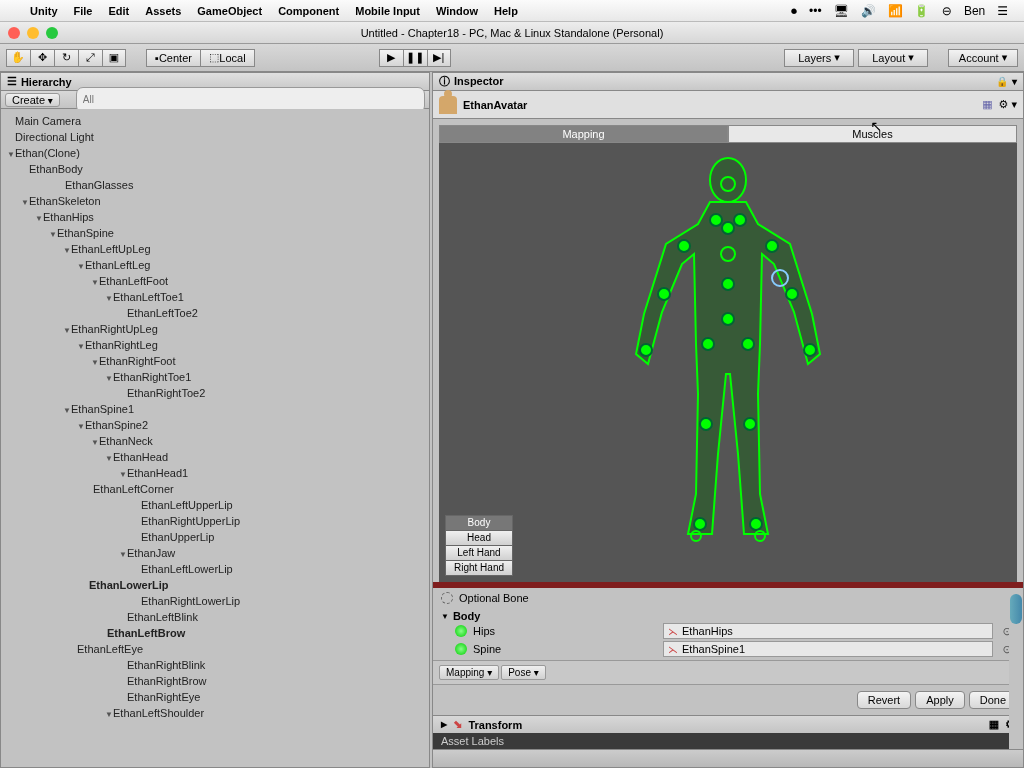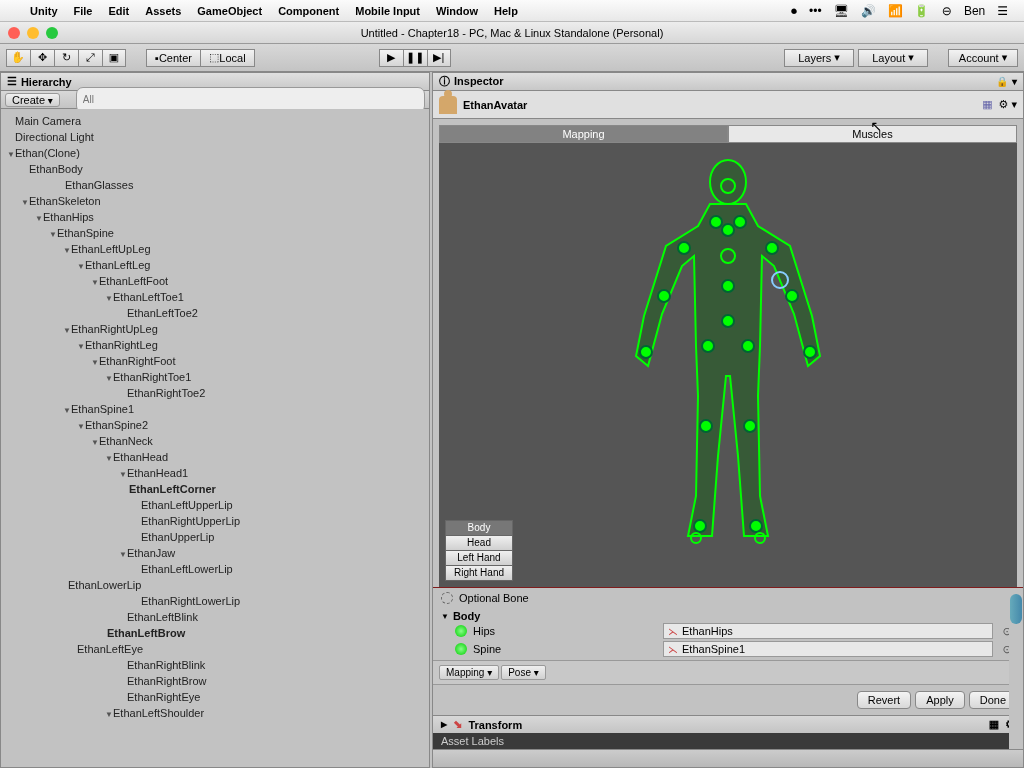--- a/index.html
+++ b/index.html
@@ -54,21 +54,21 @@
 
 .body-view { flex: 1; background: #555; position: relative; margin: 0 6px; overflow: hidden; }
 .humanoid { position: absolute; left: 50%; top: 48%; transform: translate(-50%, -50%); }
 .outline { stroke: #0f0; stroke-width: 2; fill: rgba(0,100,0,0.35); }
 .bone-dot { fill: #0f0; stroke: #063; stroke-width: 2; }
 .bone-ring { fill: none; stroke: #0f0; stroke-width: 2; }
 .view-btns { position: absolute; left: 6px; bottom: 6px; display: flex; flex-direction: column; }
 .view-btn { width: 68px; height: 16px; background: linear-gradient(#f0f0f0,#d0d0d0); border: 1px solid #666; text-align: center; font-size: 10px; line-height: 14px; cursor: pointer; margin-top: -1px; }
 .view-btn.active { background: #777; color: #fff; }
 
-.lower { background: #c2c2c2; border-top: 1px solid #7f1d1d; }
+.lower { background: #c2c2c2; border-top: 6px solid #7f1d1d; }
 .opt-bone { padding: 4px 8px; display: flex; align-items: center; gap: 6px; }
 .dashed-circle { width: 12px; height: 12px; border: 1.5px dashed #666; border-radius: 50%; }
 .body-section { padding: 2px 8px; }
 .body-section .hdr { display: flex; align-items: center; gap: 4px; font-weight: bold; }
 .bone-row { display: flex; align-items: center; padding: 1px 0 1px 14px; gap: 6px; }
 .green-dot { width: 12px; height: 12px; background: radial-gradient(#8f8,#0c0); border-radius: 50%; }
 .bone-field { flex: 1; max-width: 330px; height: 16px; background: #e8e8e8; border: 1px solid #999; padding: 0 4px; display: flex; align-items: center; gap: 4px; margin-left: auto; }
 .bone-field .jicon { color: #c44; font-size: 10px; }
 .target-btn { width: 16px; text-align: center; color: #555; cursor: pointer; }
 .dropdown-row { display: flex; gap: 2px; padding: 4px 6px; border-top: 1px solid #999; border-bottom: 1px solid #999; background: #c8c8c8; }
@@ -233,21 +233,21 @@
           <span>EthanNeck</span>
         </div>
         <div class="node" style="padding-left: 104px;">
           <span class="arrow">▼</span>
           <span>EthanHead</span>
         </div>
         <div class="node" style="padding-left: 118px;">
           <span class="arrow">▼</span>
           <span>EthanHead1</span>
         </div>
-        <div class="node" style="padding-left: 120px; font-weight: bold;">
+        <div class="node" style="padding-left: 84px;">
           <span class="arrow"></span>
           <span>EthanLeftCorner</span>
         </div>
         <div class="node" style="padding-left: 132px;">
           <span class="arrow"></span>
           <span>EthanLeftUpperLip</span>
         </div>
         <div class="node" style="padding-left: 132px;">
           <span class="arrow"></span>
           <span>EthanRightUpperLip</span>
@@ -257,21 +257,21 @@
           <span>EthanUpperLip</span>
         </div>
         <div class="node" style="padding-left: 118px;">
           <span class="arrow">▼</span>
           <span>EthanJaw</span>
         </div>
         <div class="node" style="padding-left: 132px;">
           <span class="arrow"></span>
           <span>EthanLeftLowerLip</span>
         </div>
-        <div class="node" style="padding-left: 59px;">
+        <div class="node" style="padding-left: 80px; font-weight: bold;">
           <span class="arrow"></span>
           <span>EthanLowerLip</span>
         </div>
         <div class="node" style="padding-left: 132px;">
           <span class="arrow"></span>
           <span>EthanRightLowerLip</span>
         </div>
         <div class="node" style="padding-left: 118px;">
           <span class="arrow"></span>
           <span>EthanLeftBlink</span>

